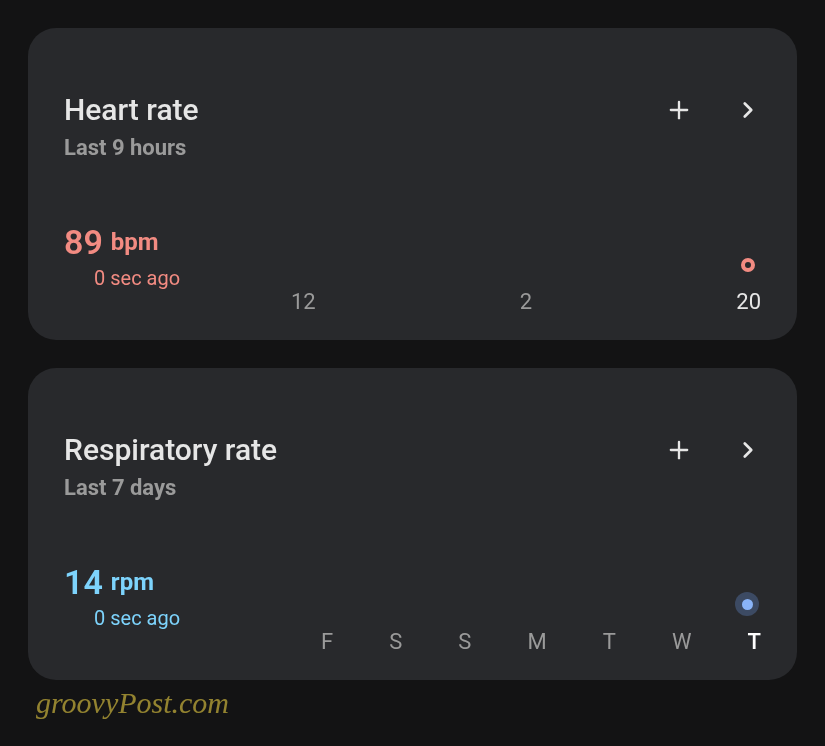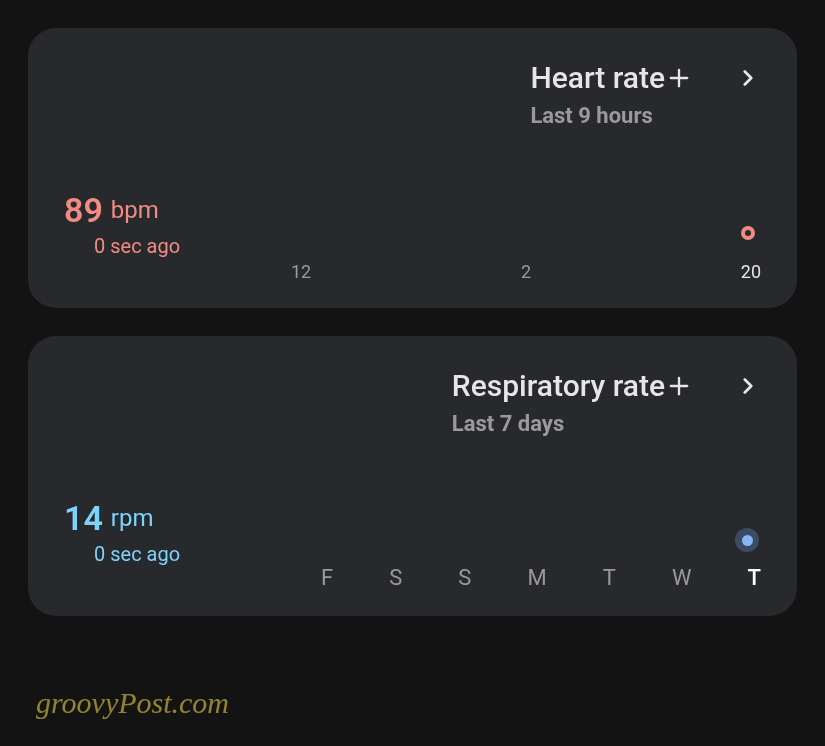--- a/index.html
+++ b/index.html
@@ -13,22 +13,23 @@
   }
   .card {
     background: #28292c;
     border-radius: 28px;
     padding: 32px 36px 28px 36px;
     margin-bottom: 28px;
     position: relative;
   }
   .card-header {
     display: flex;
-    justify-content: flex-end;
+    justify-content: space-between;
     align-items: flex-start;
+    margin-top: 32px;
   }
   .card-title-group {
     display: flex;
     flex-direction: column;
     gap: 8px;
   }
   .card-title {
     color: #e6e6e6;
     font-size: 30px;
     font-weight: 500;
@@ -59,38 +60,38 @@
     display: flex;
     align-items: center;
     gap: 8px;
   }
   .value-big {
     font-size: 34px;
     font-weight: 600;
   }
   .value-unit {
     font-size: 24px;
-    font-weight: 400;
+    font-weight: 700;
   }
   .value-sub {
     font-size: 20px;
     margin-top: 4px;
     margin-left: 30px;
   }
   .heart .value-big, .heart .value-unit, .heart .value-sub { color: #f28b82; }
   .resp .value-big, .resp .value-unit, .resp .value-sub { color: #7dd3fc; }
   .axis-heart {
     display: flex;
     position: absolute;
     right: 0;
     bottom: -2px;
     width: 470px;
     justify-content: space-between;
     color: #9a9a9a;
-    font-size: 18px;
+    font-size: 22px;
   }
   .axis-heart .last { color: #e6e6e6; }
   .axis-resp {
     display: flex;
     position: absolute;
     right: 0;
     bottom: -2px;
     width: 440px;
     justify-content: space-between;
     color: #9a9a9a;

